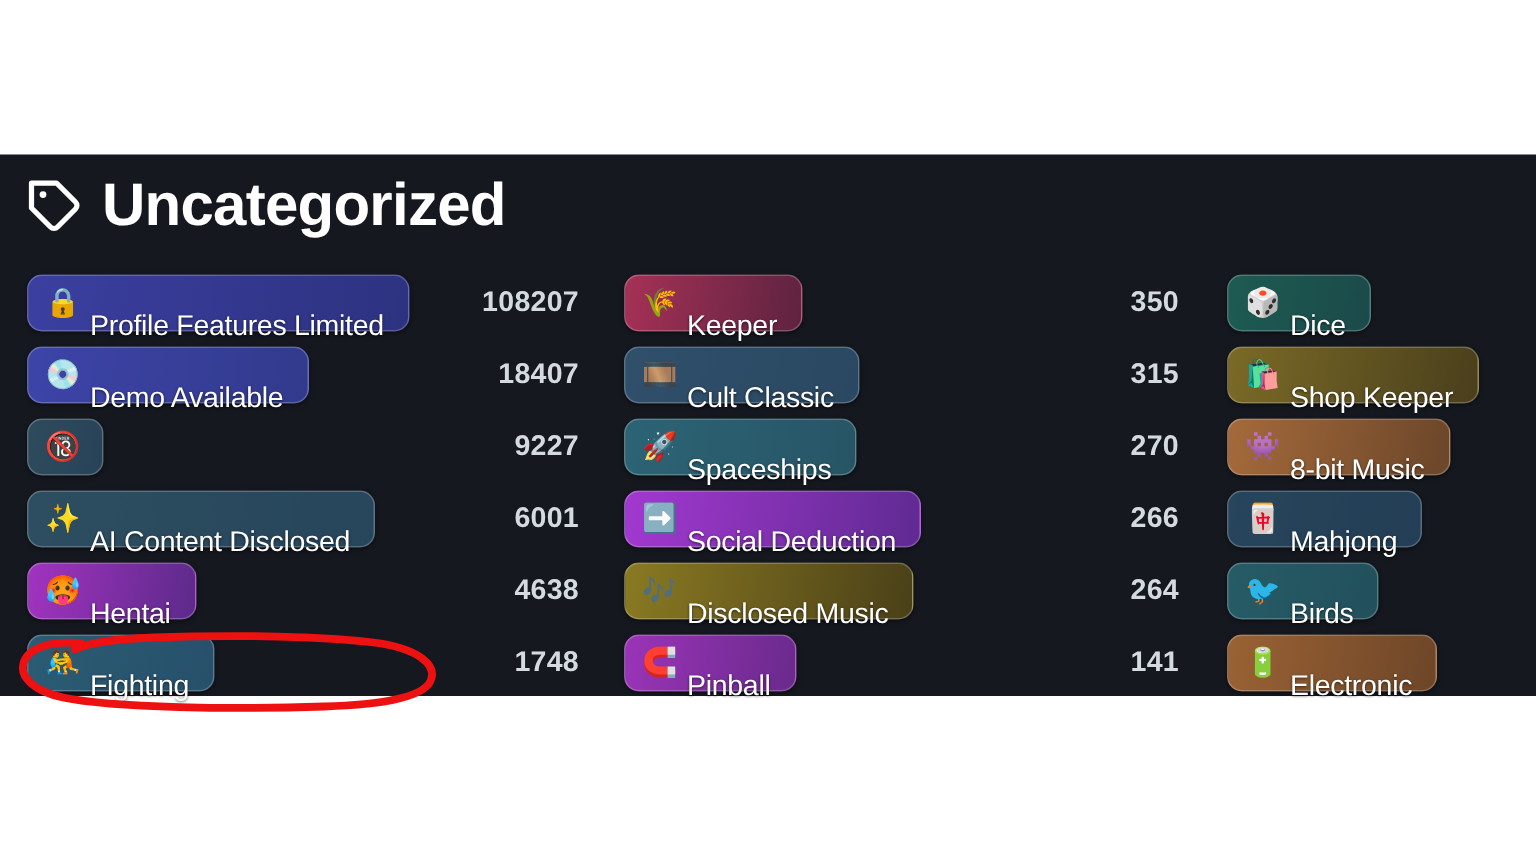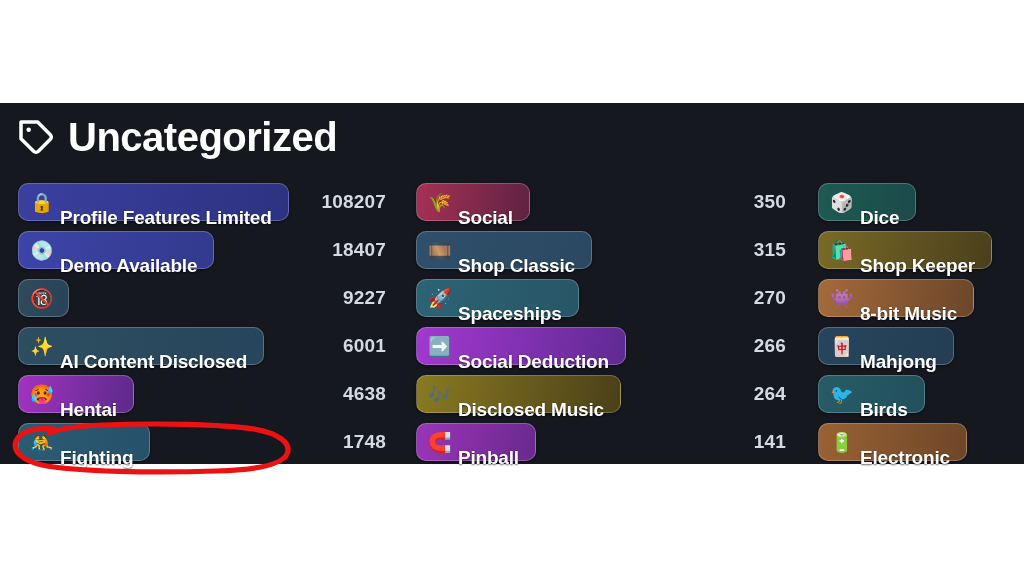--- a/index.html
+++ b/index.html
@@ -66,21 +66,21 @@
   .pill-emoji {
     font-size:19px;
     line-height:1;
     display:inline-block;
     width:22px;
     text-align:center;
     filter:saturate(1.1);
   }
   .pill-label {
     font-size:19px;
-    font-weight:bold;
+    font-weight:normal;
     color:#ffffff;
     letter-spacing:-0.2px;
     text-shadow:0 1px 2px rgba(0,0,0,0.6);
     margin-top:31px;
   }
   .count {
     position:absolute;
     font-size:19px;
     font-weight:700;
     color:#d5d9e0;
@@ -154,28 +154,28 @@
             <span class="pill-emoji">🤼</span>
             <span class="pill-label">Fighting</span>
           </div>
           <span class="count">1748</span>
         </div>
       </div>
     <div class="column" id="col-1">
         <div class="tag-row">
           <div class="pill" style="background: linear-gradient(100deg, rgb(166, 49, 86) 0%, rgb(94, 35, 64) 100%);">
             <span class="pill-emoji">🌾</span>
-            <span class="pill-label">Social</span>
+            <span class="pill-label">Keeper</span>
           </div>
           <span class="count">350</span>
         </div>
         <div class="tag-row">
           <div class="pill" style="background: linear-gradient(100deg, rgb(47, 79, 107) 0%, rgb(42, 72, 97) 100%);">
             <span class="pill-emoji">🎞️</span>
-            <span class="pill-label">Shop Classic</span>
+            <span class="pill-label">Cult Classic</span>
           </div>
           <span class="count">315</span>
         </div>
         <div class="tag-row">
           <div class="pill" style="background: linear-gradient(100deg, rgb(44, 100, 117) 0%, rgb(39, 85, 102) 100%);">
             <span class="pill-emoji">🚀</span>
             <span class="pill-label">Spaceships</span>
           </div>
           <span class="count">270</span>
         </div>

